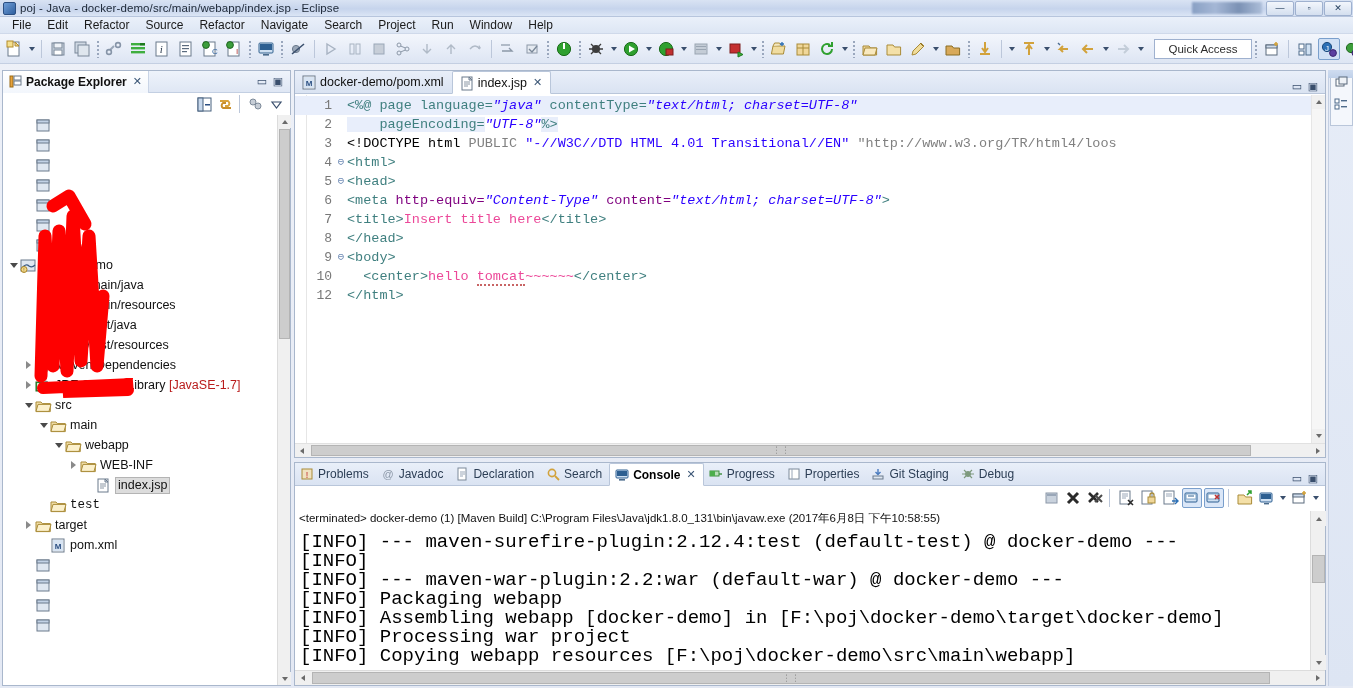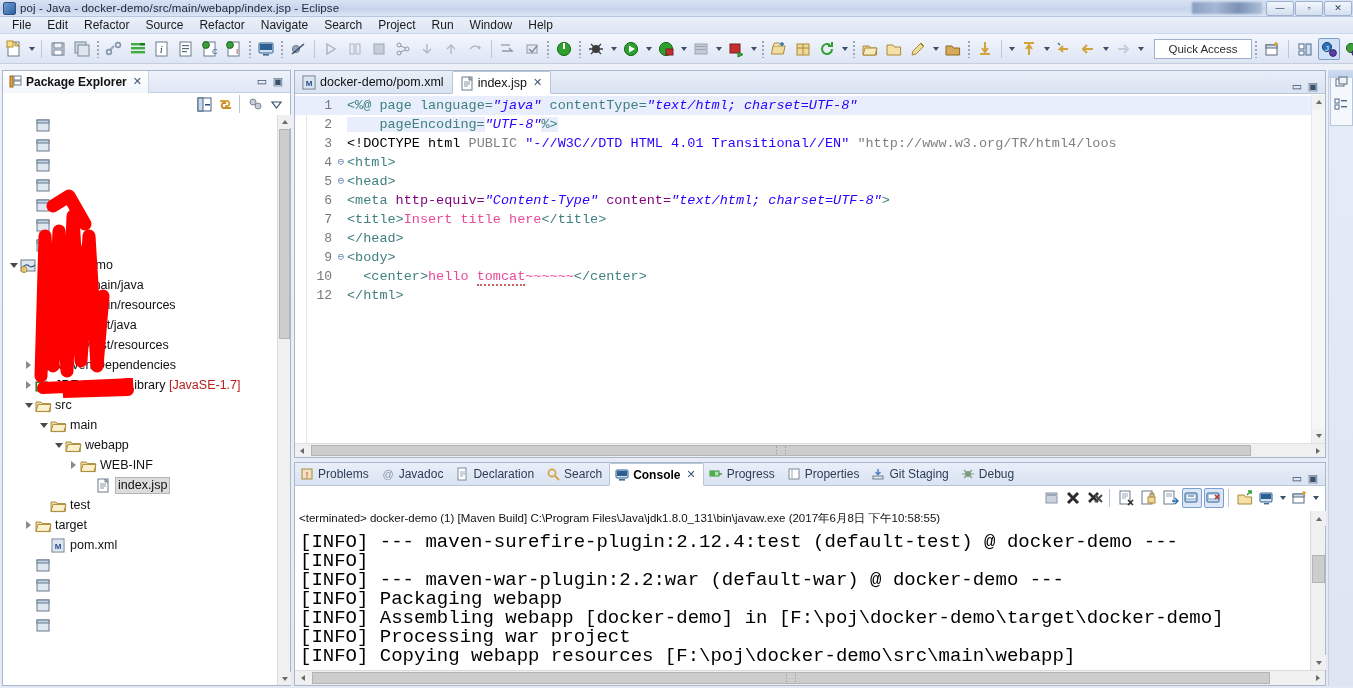--- a/index.html
+++ b/index.html
@@ -840,21 +840,21 @@
         </div>
         <div class="tnode selected" style="padding-left: 79px;">
           <span class="twist "></span>
           <span class="ticon"><svg width="17" height="15" viewBox="0 0 17 15">
               <rect x="3" y="1" width="10" height="13" fill="#fff" stroke="#6b7a8c"></rect>
               <path d="M10 1 l3 3 h-3 z" fill="#dde4ec" stroke="#6b7a8c"></path>
               <path d="M5 6 h6 M5 8 h6 M5 10 h4" stroke="#7d8a99" stroke-width="0.9"></path>
             </svg></span>
           <span class="tlabel">index.jsp</span>
         </div>
-        <div class="tnode" style="padding-left: 34px;">
+        <div class="tnode" style="padding-left: 34px; font-family: Liberation Mono, monospace;">
           <span class="twist "></span>
           <span class="ticon"><svg width="17" height="15" viewBox="0 0 17 15">
               <path d="M1 4 h5 l1.3 1.6 h8 v8 h-14.3 z" fill="#f4e0a8" stroke="#a98b38"></path>
               <path d="M3 6.4 h13 l-2 7 h-13 z" fill="#fbf0cc" stroke="#a98b38"></path>
             </svg></span>
           <span class="tlabel">test</span>
         </div>
         <div class="tnode" style="padding-left: 19px;">
           <span class="twist closed"></span>
           <span class="ticon"><svg width="17" height="15" viewBox="0 0 17 15">

